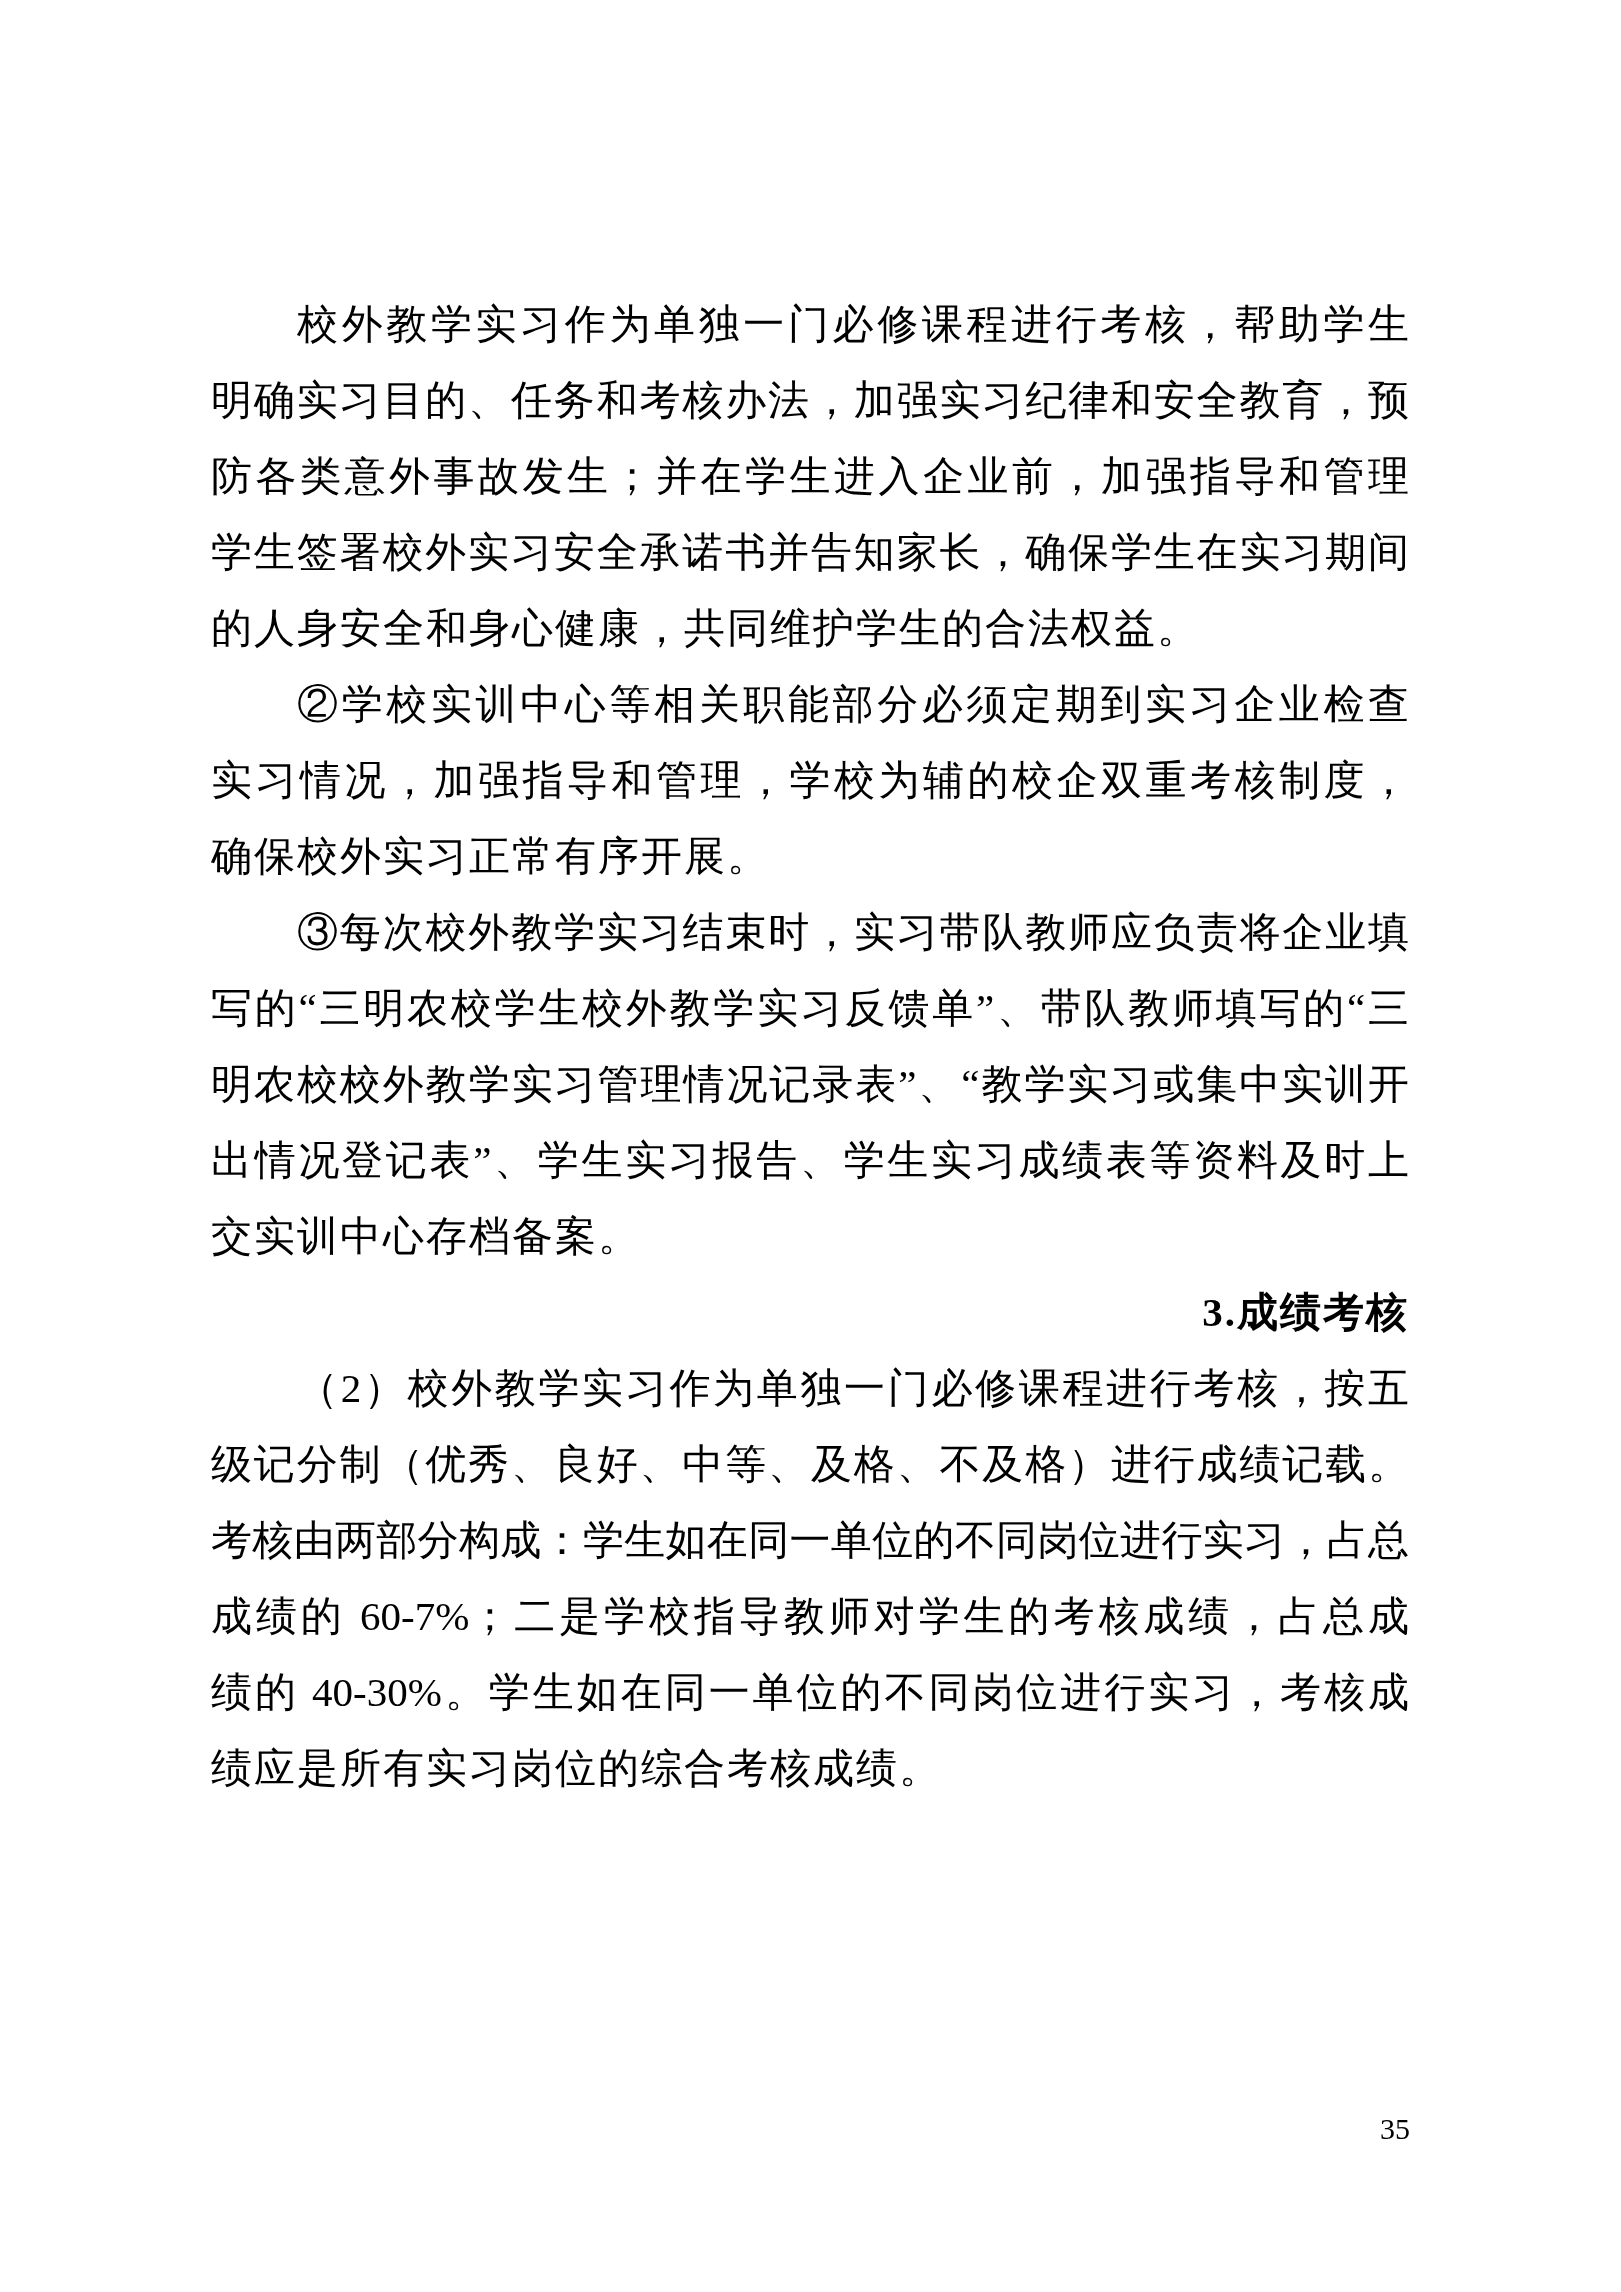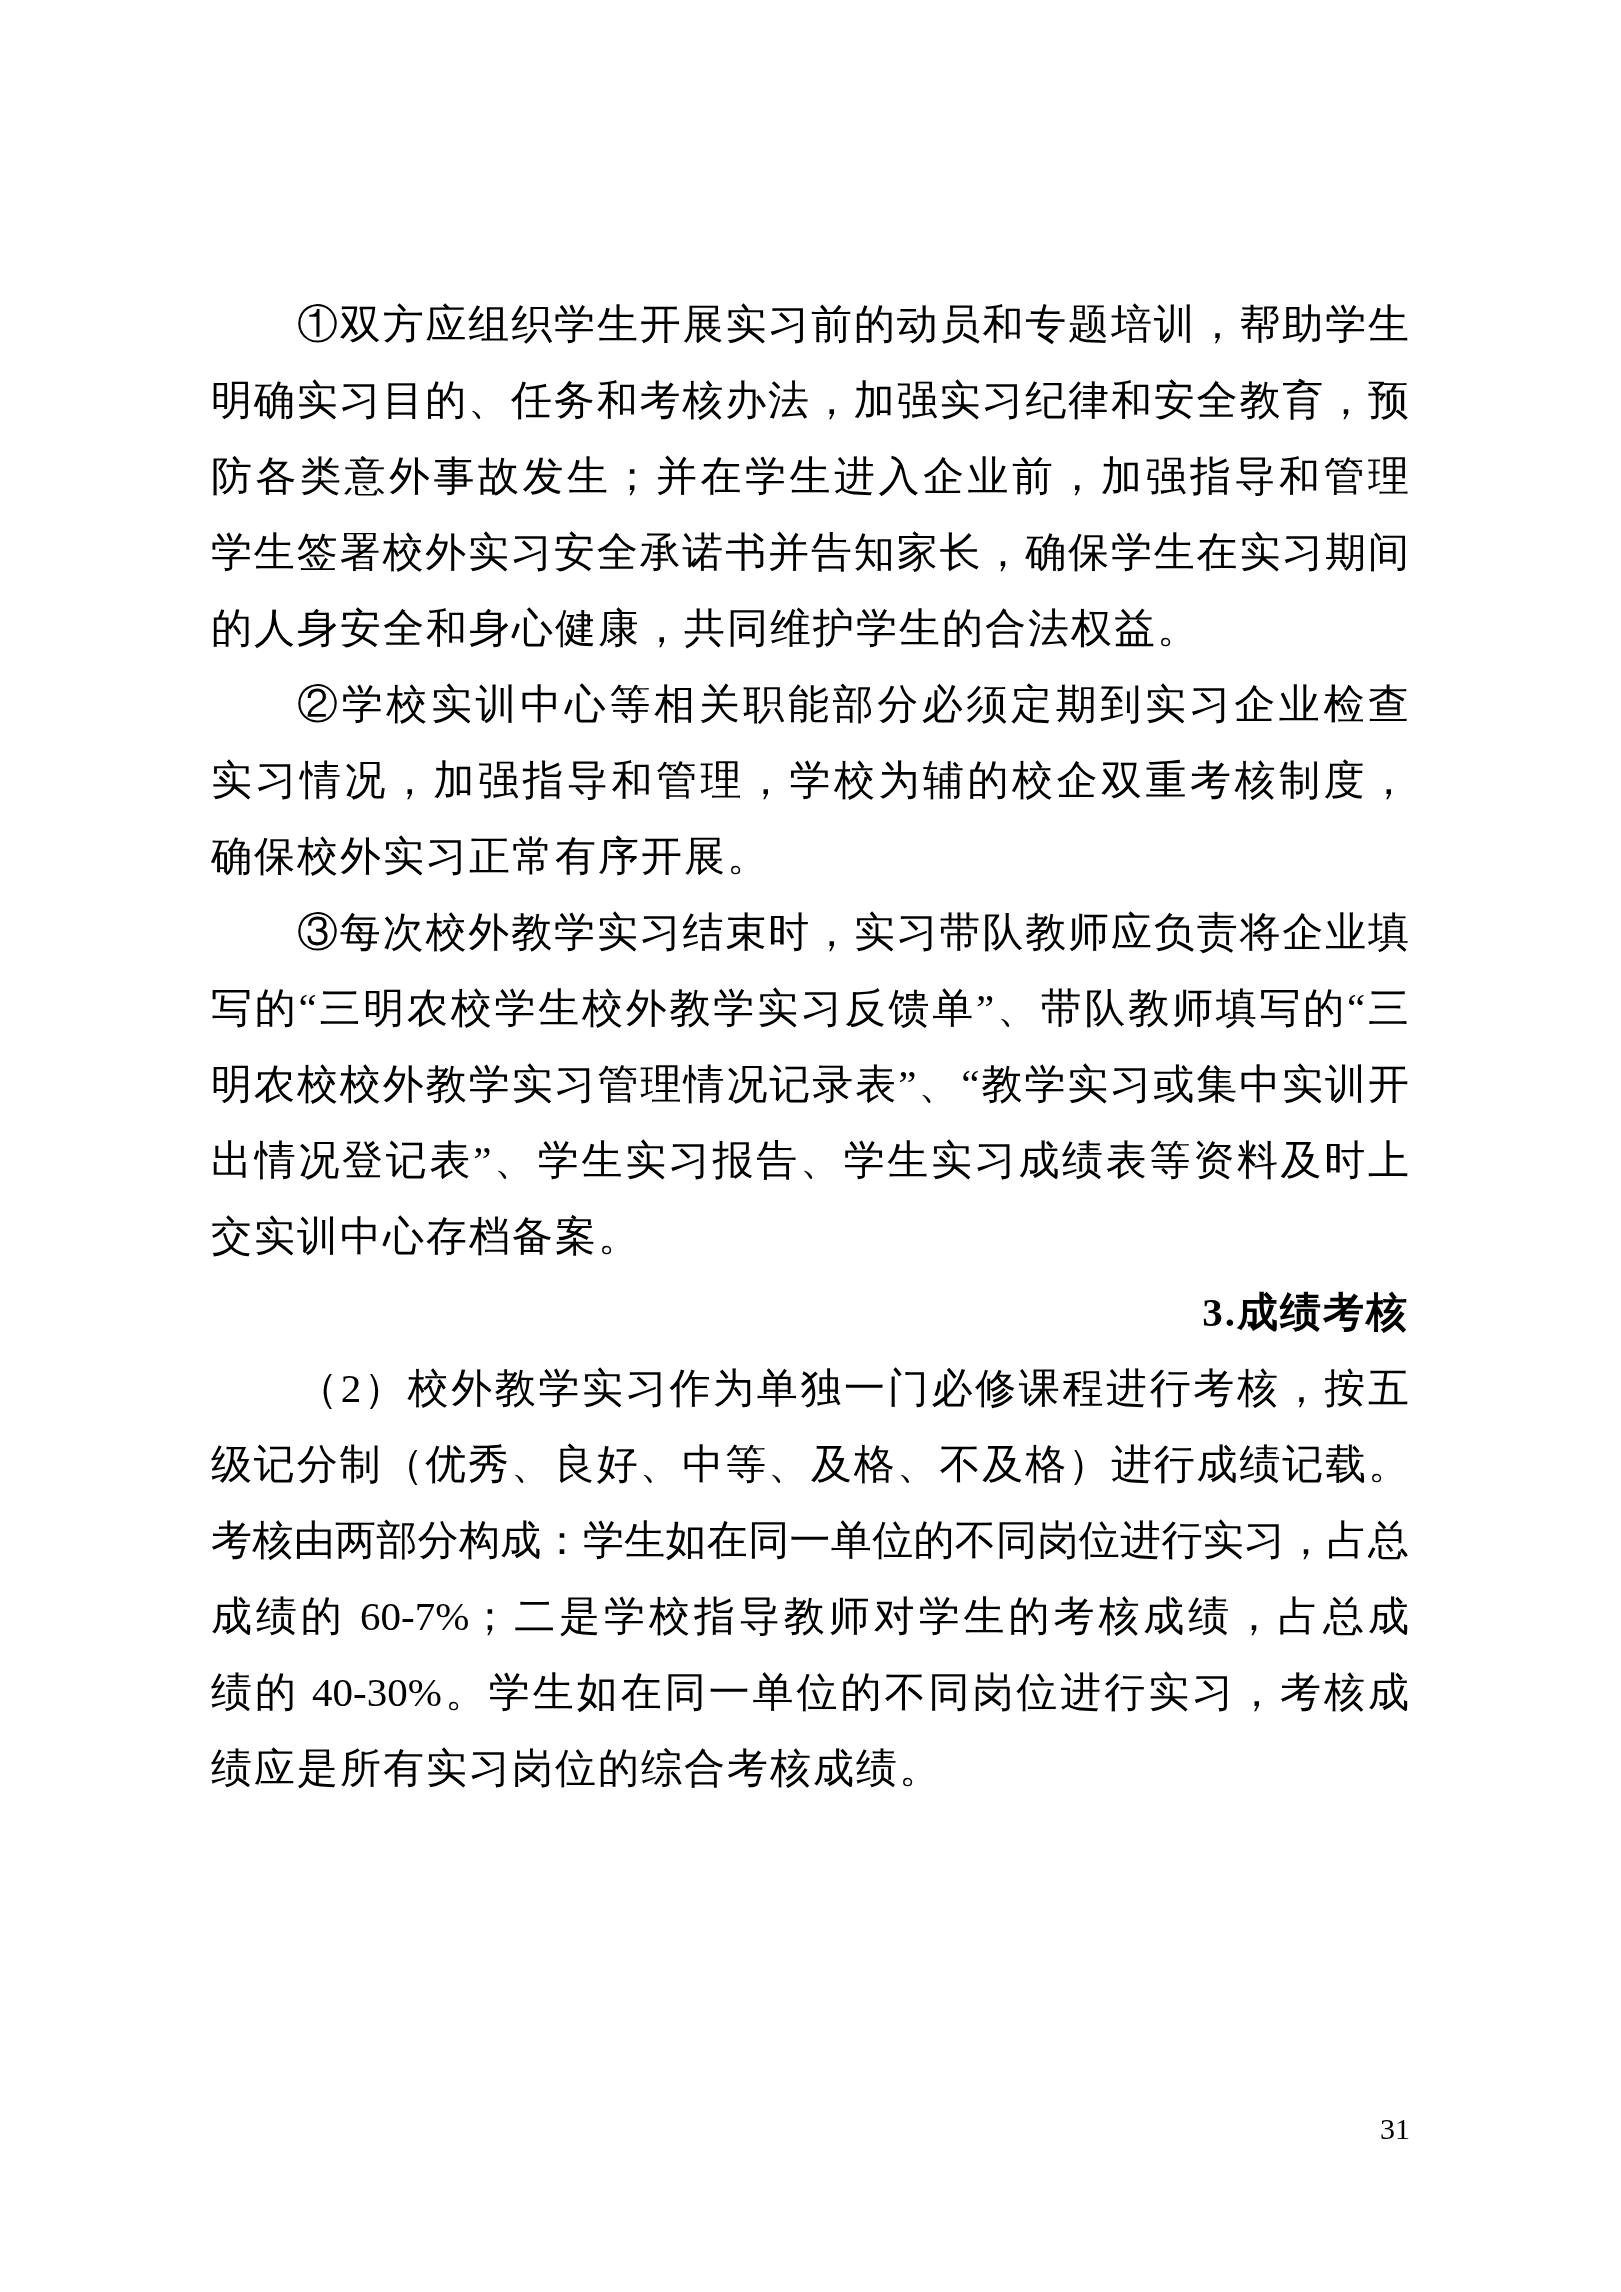--- a/index.html
+++ b/index.html
@@ -54,21 +54,21 @@
     color: #000000;
   }
 </style>
 </head>
 <body>
 
 <div class="page">
   <div class="content">
 
     <div>
-      <div class="line just indent">①双方应组织学生开展实习前的动员和专题培训，帮助学生</div>
+      <div class="line just indent">校外教学实习作为单独一门必修课程进行考核，帮助学生</div>
       <div class="line just">明确实习目的、任务和考核办法，加强实习纪律和安全教育，预</div>
       <div class="line just">防各类意外事故发生；并在学生进入企业前，加强指导和管理</div>
       <div class="line just">学生签署校外实习安全承诺书并告知家长，确保学生在实习期间</div>
       <div class="line">的人身安全和身心健康，共同维护学生的合法权益。</div>
     </div>
 
     <div>
       <div class="line just indent">②学校实训中心等相关职能部分必须定期到实习企业检查</div>
       <div class="line just">实习情况，加强指导和管理，学校为辅的校企双重考核制度，</div>
       <div class="line">确保校外实习正常有序开展。</div>
@@ -89,15 +89,15 @@
       <div class="line just indent">（2）校外教学实习作为单独一门必修课程进行考核，按五</div>
       <div class="line just">级记分制（优秀、良好、中等、及格、不及格）进行成绩记载。</div>
       <div class="line just">考核由两部分构成：学生如在同一单位的不同岗位进行实习，占总</div>
       <div class="line just">成绩的 60-7%；二是学校指导教师对学生的考核成绩，占总成</div>
       <div class="line just">绩的 40-30%。学生如在同一单位的不同岗位进行实习，考核成</div>
       <div class="line">绩应是所有实习岗位的综合考核成绩。</div>
     </div>
 
   </div>
 
-  <div class="pagenum">31</div>
+  <div class="pagenum">35</div>
 </div>
 
 
 </body></html>

